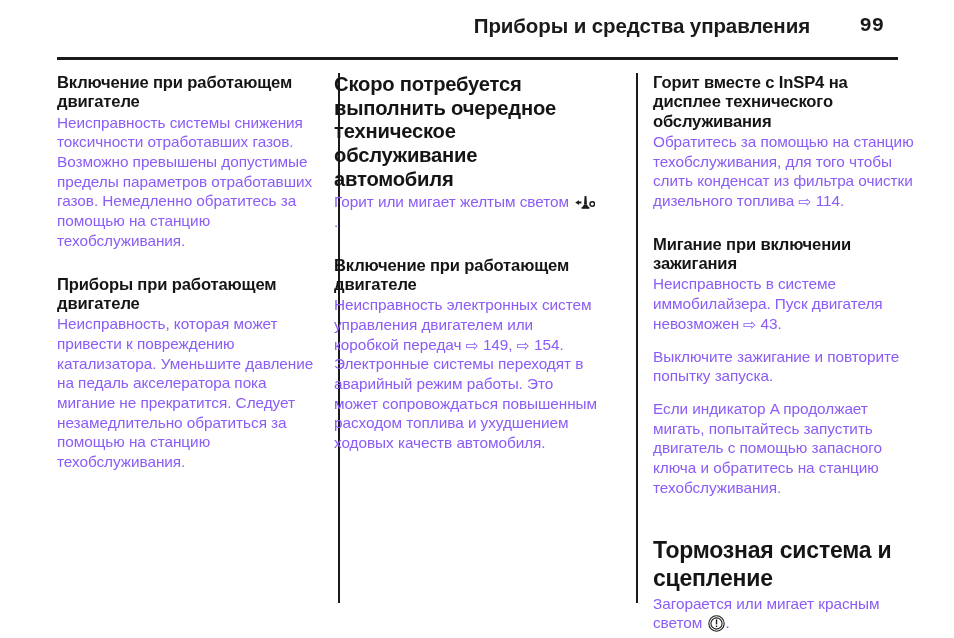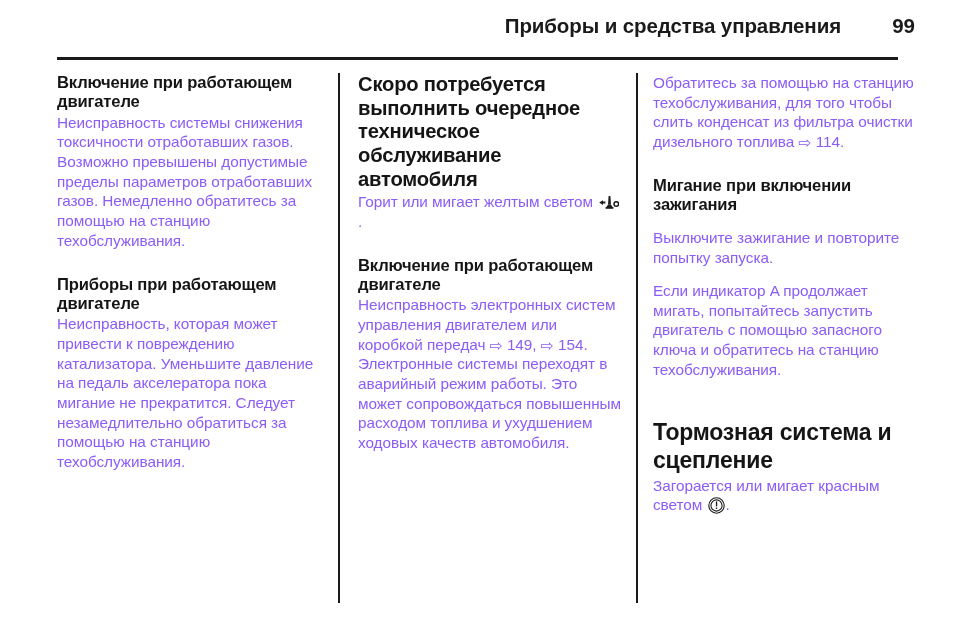--- a/index.html
+++ b/index.html
@@ -20,21 +20,21 @@
   .page {
     position: absolute;
     inset: 0;
     width: 954px;
     height: 638px;
   }
 
   
   .page-header {
     position: absolute;
-    left: 74px;
+    left: 43px;
     top: 14px;
     width: 841px;
     height: 38px;
     display: flex;
     align-items: flex-start;
     justify-content: flex-end;
   }
   .header-title {
     font-size: 20.5px;
     font-weight: bold;
@@ -42,20 +42,21 @@
     color: #1a1a1a;
     white-space: nowrap;
   }
   .header-folio {
     font-size: 20.5px;
     font-weight: bold;
     color: #1a1a1a;
     margin-left: 44px;
     min-width: 30px;
     text-align: right;
+    font-family: Liberation Mono, monospace;
   }
 
   .header-rule {
     position: absolute;
     left: 57px;
     top: 57px;
     width: 841px;
     height: 2.5px;
     background: #1a1a1a;
   }
@@ -78,21 +79,21 @@
     top: 73px;
     width: 880px;
     height: 545px;
   }
   .col {
     position: absolute;
     top: 0;
     width: 268px;
   }
   .col-1 { left: 57px; }
-  .col-2 { left: 358px; width: 265px; }
+  .col-2 { left: 334px; width: 265px; }
   .col-3 { left: 653px; width: 266px; }
 
   
   h2.sec-title {
     margin: 0 0 1px 0;
     font-size: 16.6px;
     font-weight: bold;
     line-height: 1.165;
     letter-spacing: -0.15px;
     color: #151515;
@@ -192,29 +193,33 @@
       <p class="body">
         <span>Неисправность электронных систем управления двигателем или коробкой передач </span><span class="nowrap"><span class="glyph arrow-ref">⇨</span>&nbsp;<span>149</span></span><span>, </span><span class="nowrap"><span class="glyph arrow-ref">⇨</span>&nbsp;<span>154</span></span><span>. Электронные системы переходят в аварийный режим работы. Это может сопровождаться повышенным расходом топлива и ухудшением ходовых качеств автомобиля.</span>
       </p>
 
       <div class="gap-para"></div>
 
     </div>
 
     <div class="col col-3">
 
+      <h2 class="sec-title">Горит вместе с InSP4 на дисплее технического обслуживания</h2>
 
       <p class="body">
         <span>Обратитесь за помощью на станцию техобслуживания, для того чтобы слить конденсат из фильтра очистки дизельного топлива </span><span class="nowrap"><span class="glyph arrow-ref">⇨</span>&nbsp;<span>114</span></span><span>.</span>
       </p>
 
       <div class="gap-sec"></div>
 
       <h2 class="sec-title">Мигание при включении зажигания</h2>
 
+      <p class="body">
+        <span>Неисправность в системе иммобилайзера. Пуск двигателя невозможен </span><span class="nowrap"><span class="glyph arrow-ref">⇨</span>&nbsp;<span>43</span></span><span>.</span>
+      </p>
 
       <div class="gap-para"></div>
 
       <p class="body">Выключите зажигание и повторите попытку запуска.</p>
 
       <div class="gap-para"></div>
 
       <p class="body">Если индикатор A продолжает мигать, попытайтесь запустить двигатель с помощью запасного ключа и обратитесь на станцию техобслуживания.</p>
 
       <div class="gap-sec-xl"></div>

